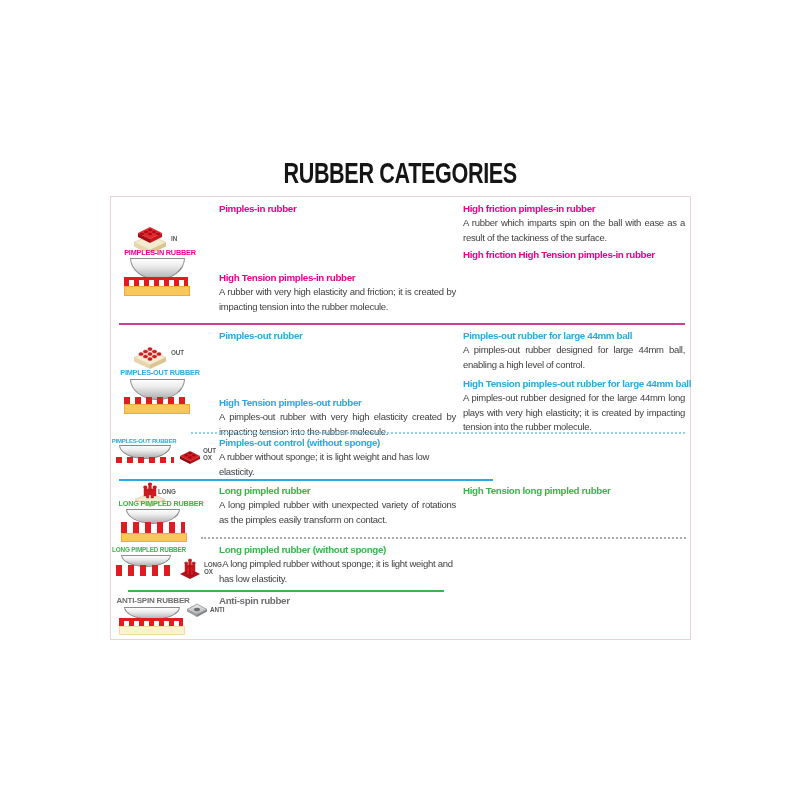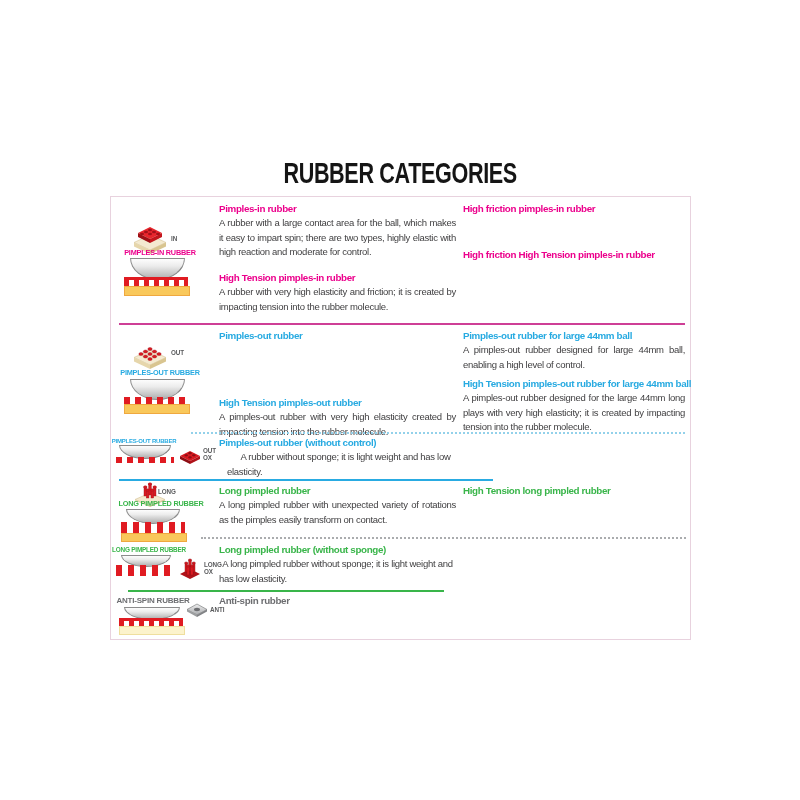--- a/index.html
+++ b/index.html
@@ -56,25 +56,25 @@
       <ellipse cx="27" cy="12" rx="2" ry="1.2" fill="#a31118"></ellipse>
       <ellipse cx="11" cy="12" rx="2" ry="1.2" fill="#a31118"></ellipse>
     </svg>
     <div class="abs badge" style="left:60px;top:39px">IN</div>
     <div class="abs lbl pink" style="left:2px;top:52px;width:94px;font-size:7.3px">PIMPLES-IN RUBBER</div>
     <div class="ball" style="left:19px;top:61px;width:53px;height:20px"></div>
     <div class="checker" style="left:13px;top:80px;width:64px;height:9px"></div>
     <div class="sponge" style="left:13px;top:89px;width:64px;height:8px"></div>
 
     <p class="abs h pink" style="left:108px;top:6px">Pimples-in rubber</p>
-    <p class="abs b" style="left:108px;top:19px;width:237px">A rubber with a large contact area for the ball, which makes it easy to impart spin; there are two types, highly elastic with high reaction and moderate for control.</p>
     <p class="abs h pink" style="left:108px;top:75px">High Tension pimples-in rubber</p>
     <p class="abs b" style="left:108px;top:88px;width:237px">A rubber with very high elasticity and friction; it is created by impacting tension into the rubber molecule.</p>
 
     <p class="abs h pink" style="left:352px;top:6px">High friction pimples-in rubber</p>
+    <p class="abs b" style="left:352px;top:19px;width:222px">A rubber which imparts spin on the ball with ease as a result of the tackiness of the surface.</p>
     <p class="abs h pink" style="left:352px;top:52px">High friction High Tension pimples-in rubber</p>
 
     <div class="div-pink" style="left:8px;top:126px;width:566px"></div>
 
     <svg class="abs" style="left:20px;top:144px" width="38" height="28" viewBox="0 0 38 28">
       <polygon points="19,9 35,16.5 19,24 3,16.5" fill="#f4ead0" stroke="#d4c193" stroke-width="0.6"></polygon>
       <polygon points="3,16.5 19,24 19,28 3,20.5" fill="#e6d6ab"></polygon>
       <polygon points="35,16.5 19,24 19,28 35,20.5" fill="#d9c590"></polygon>
       <g fill="#d91a21" stroke="#9e1016" stroke-width="0.4">
         <ellipse cx="19" cy="8" rx="2.2" ry="1.5"></ellipse>
@@ -117,22 +117,22 @@
         <ellipse cx="7.2" cy="9.3" rx="1.8" ry="1.1"></ellipse>
         <ellipse cx="14.8" cy="9.3" rx="1.8" ry="1.1"></ellipse>
         <ellipse cx="11" cy="11.4" rx="1.8" ry="1.1"></ellipse>
       </g>
     </svg>
     <div class="abs badge" style="left:92px;top:251px">
       <div>OUT</div>
       <div>OX</div>
     </div>
 
-    <p class="abs h blue" style="left:108px;top:240px">Pimples-out rubber (without control)</p>
-    <p class="abs b" style="left:116px;top:253px;width:237px;text-align:center">A rubber without sponge; it is light weight and has low elasticity.</p>
+    <p class="abs h blue" style="left:108px;top:240px">Pimples-out control (without sponge)</p>
+    <p class="abs b" style="left:108px;top:253px;width:237px;text-align:left">A rubber without sponge; it is light weight and has low elasticity.</p>
 
     <div class="div-blue" style="left:8px;top:282px;width:374px"></div>
 
     <svg class="abs" style="left:21px;top:284px" width="36" height="26" viewBox="0 0 36 26">
       <polygon points="18,12 33,18.5 18,25 3,18.5" fill="#f4ead0" stroke="#d4c193" stroke-width="0.6"></polygon>
       <polygon points="3,18.5 18,25 18,26 3,19.5" fill="#e6d6ab"></polygon>
       <polygon points="33,18.5 18,25 18,26 33,19.5" fill="#d9c590"></polygon>
       <g fill="#d91a21" stroke="#9e1016" stroke-width="0.4">
         <rect x="12" y="6" width="2.6" height="9"></rect>
           <ellipse cx="13.3" cy="6" rx="1.8" ry="1.2"></ellipse>

